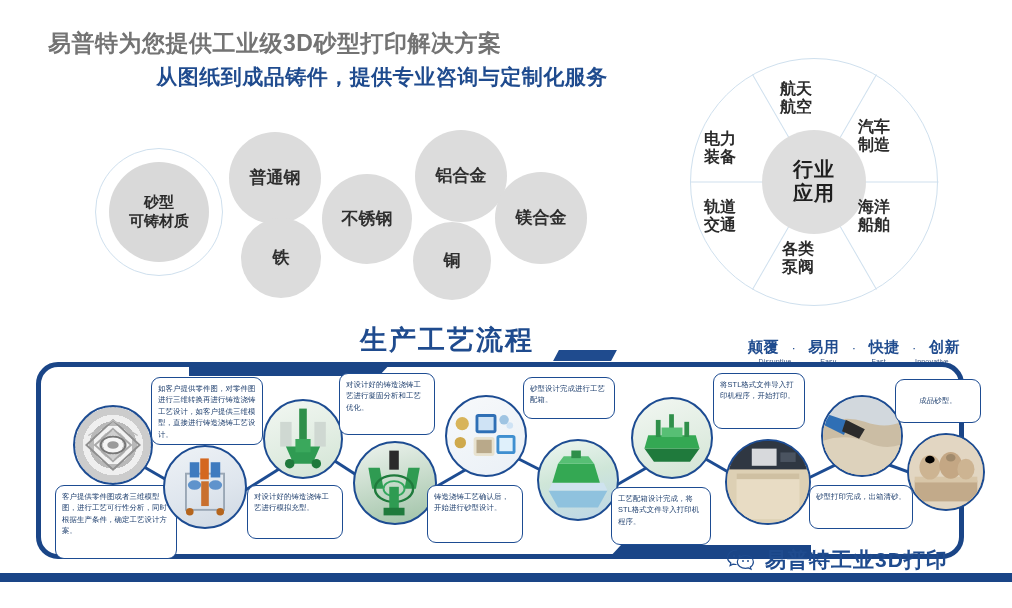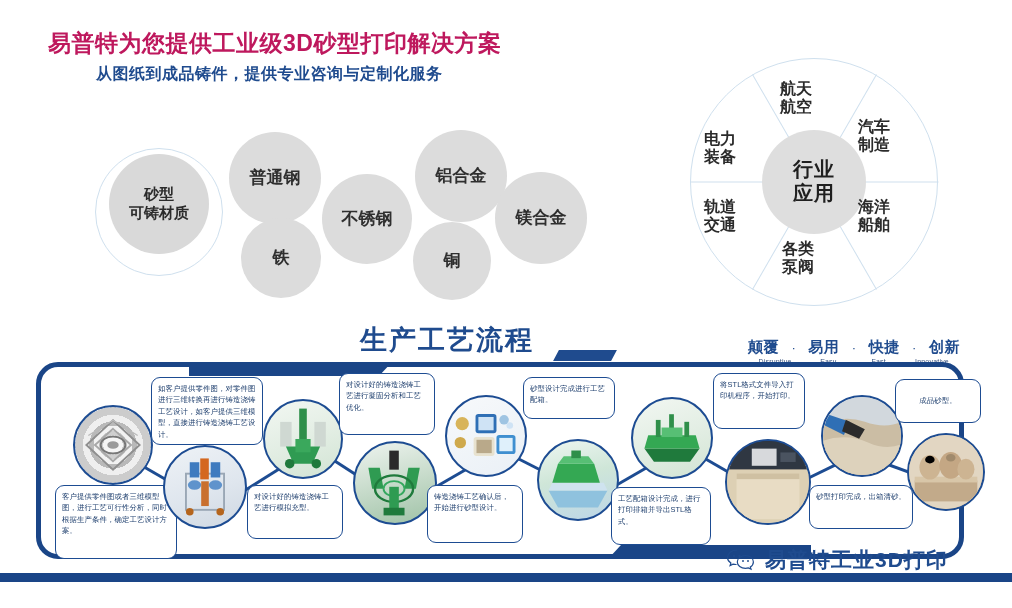--- a/index.html
+++ b/index.html
@@ -6,36 +6,36 @@
   body{
     width:1012px;height:608px;position:relative;overflow:hidden;
     font-family:"Liberation Sans","DejaVu Sans",sans-serif;
     color:#1d3f7a;
   }
   .canvas{position:absolute;inset:0;background:#ffffff;}
 
   
   .header{position:absolute;left:48px;top:28px;width:620px;}
   .title-line1{
-    font-size:23px;font-weight:bold;color:#be185d;letter-spacing:0.5px;
+    font-size:23px;font-weight:bold;color:#737373;letter-spacing:0.5px;
     white-space:nowrap;line-height:1.35;
   }
   .title-line2{
-    font-size:16px;font-weight:bold;color:#1f4b8e;letter-spacing:0.5px;
-    white-space:nowrap;line-height:1.35;margin-left:48px;margin-top:4px;
+    font-size:21px;font-weight:bold;color:#1f4b8e;letter-spacing:0.5px;
+    white-space:nowrap;line-height:1.35;margin-left:48px;margin-top:4px;text-align:center;
   }
 
   
   .materials{position:absolute;left:95px;top:118px;width:560px;height:185px;}
   .mat-ring{
     position:absolute;left:0px;top:30px;width:128px;height:128px;
     border-radius:50%;border:1.5px solid #cfe0ee;box-sizing:border-box;
   }
   .mat-core{
-    position:absolute;left:14px;top:36px;width:100px;height:100px;border-radius:50%;
+    position:absolute;left:14px;top:44px;width:100px;height:100px;border-radius:50%;
     background:#d9d9d9;display:flex;align-items:center;justify-content:center;
     text-align:center;color:#2b2b2b;font-weight:bold;font-size:15px;line-height:1.25;
   }
   .mat-bubble{
     position:absolute;border-radius:50%;background:#dcdcdc;
     display:flex;align-items:center;justify-content:center;text-align:center;
     color:#2f2f2f;font-size:17px;font-weight:bold;line-height:1.2;
   }
 
   
@@ -328,21 +328,21 @@
       <div class="node art-green" style="left:590px;top:30px;width:82px;height:82px;">
         <svg class="node-art" viewBox="0 0 82 82">
           <path d="M12 52 L70 52 L60 66 L22 66 Z" fill="#1f7a3c"></path>
           <path d="M16 38 L66 38 L70 52 L12 52 Z" fill="#34a853"></path>
           <rect x="24" y="22" width="5" height="18" fill="#2f8f4a"></rect>
           <rect x="38" y="16" width="5" height="24" fill="#2f8f4a"></rect>
           <rect x="54" y="24" width="5" height="16" fill="#2f8f4a"></rect>
           <rect x="30" y="30" width="22" height="10" fill="#57bf74"></rect>
         </svg>
       </div>
-      <div class="cap" style="left:570px;top:120px;width:100px;height:58px;">工艺配箱设计完成，进行打印排箱并导出STL格式。</div>
+      <div class="cap" style="left:570px;top:120px;width:100px;height:58px;">工艺配箱设计完成，将STL格式文件导入打印机程序。</div>
 
       <div class="node art-printer" style="left:684px;top:72px;width:86px;height:86px;">
         <svg class="node-art" viewBox="0 0 86 86">
           <rect x="0" y="0" width="86" height="30" fill="#2f3742"></rect>
           <rect x="26" y="8" width="26" height="18" fill="#d7d9dc"></rect>
           <rect x="56" y="12" width="16" height="10" fill="#4a5360"></rect>
           <rect x="0" y="30" width="86" height="56" fill="#ddd0b4"></rect>
           <rect x="10" y="34" width="66" height="48" fill="#e8dcc4"></rect>
           <rect x="10" y="34" width="66" height="6" fill="#cfc0a2"></rect>
         </svg>

